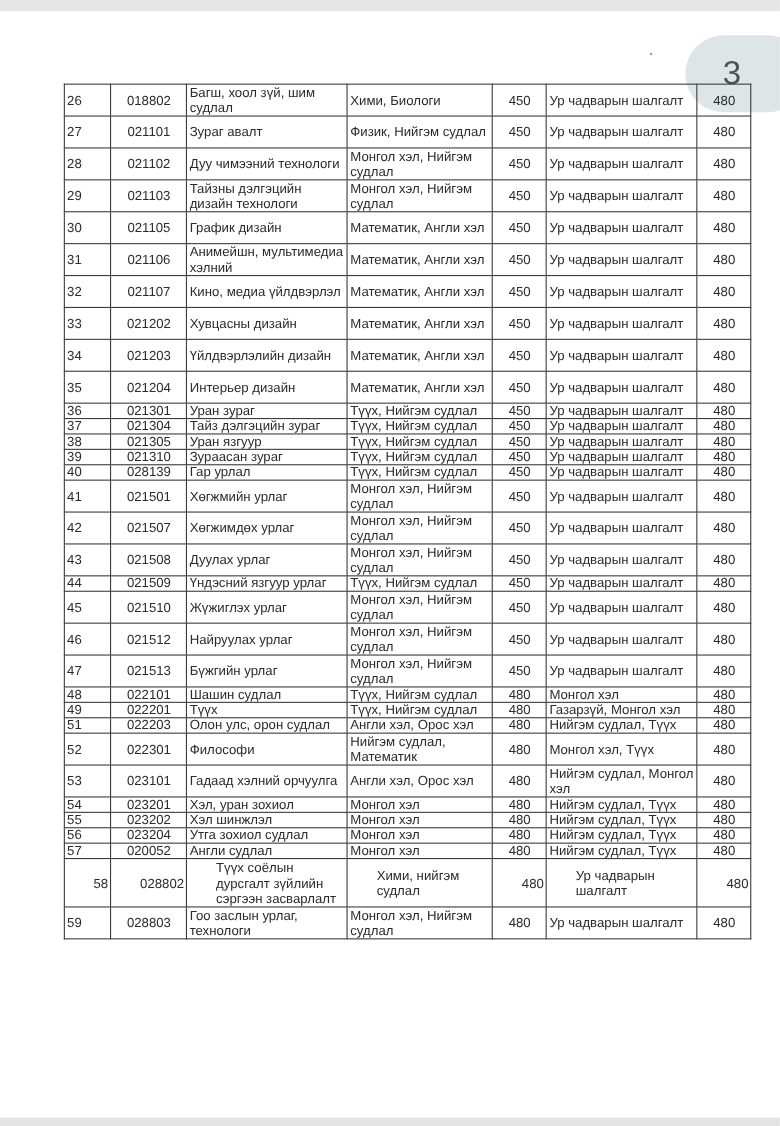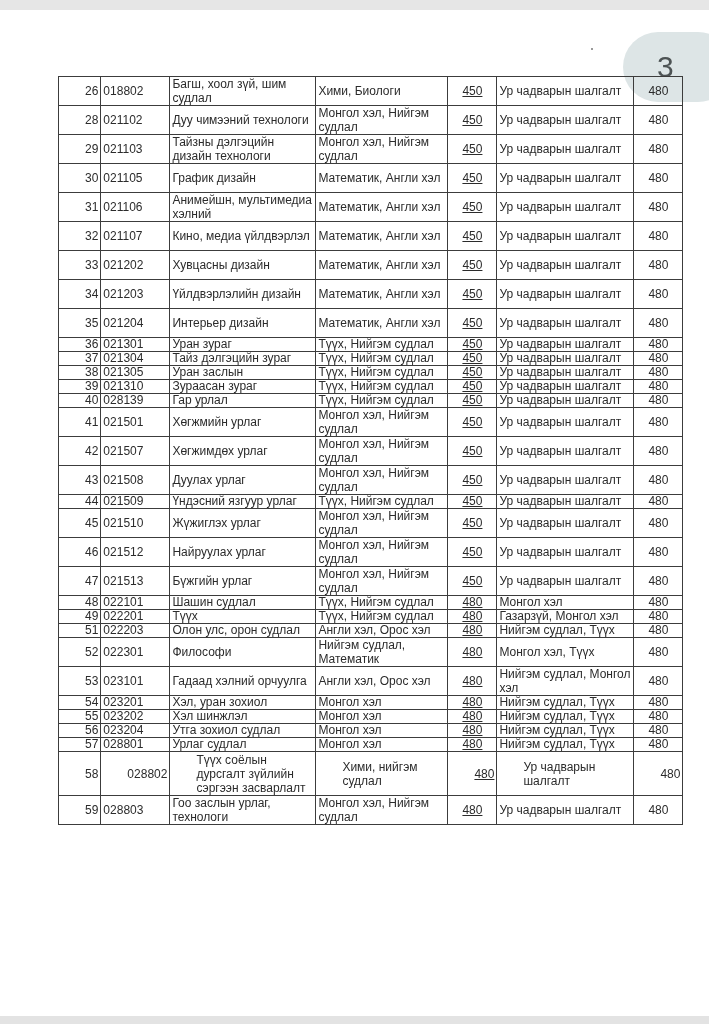--- a/index.html
+++ b/index.html
@@ -32,23 +32,23 @@
     color: #2b2b2b;
     font-size: 12px;
   }
   table.grid td {
     border: 1.5px solid #3c3c3c;
     padding: 0 2px;
     line-height: 14px;
     vertical-align: middle;
     overflow: hidden;
   }
-  td.c-no { text-align: right; }
-  td.c-code { text-align: left; }
-  td.c-score { text-align: center; text-decoration: underline; }
+  td.c-no { text-align: left; }
+  td.c-code { text-align: center; }
+  td.c-score { text-align: center; }
   td.c-score2 { text-align: center; }
   tr.h1 td { height: 13px; line-height: 13px; }
   tr.h2 td { height: 28px; }
   tr.h3 td { height: 43px; padding-left: 26px; }
 </style>
 </head>
 <body>
 
 <div class="top-bar"></div>
 <div class="page-dot"></div>
@@ -70,20 +70,29 @@
       <tr class="h2">
         <td class="c-no">26</td>
         <td class="c-code">018802</td>
         <td class="c-prog">Багш, хоол зүй, шим судлал</td>
         <td class="c-sub1">Хими, Биологи</td>
         <td class="c-score">450</td>
         <td class="c-sub2">Ур чадварын шалгалт</td>
         <td class="c-score2">480</td>
       </tr>
       <tr class="h2">
+        <td class="c-no">27</td>
+        <td class="c-code">021101</td>
+        <td class="c-prog">Зураг авалт</td>
+        <td class="c-sub1">Физик, Нийгэм судлал</td>
+        <td class="c-score">450</td>
+        <td class="c-sub2">Ур чадварын шалгалт</td>
+        <td class="c-score2">480</td>
+      </tr>
+      <tr class="h2">
         <td class="c-no">28</td>
         <td class="c-code">021102</td>
         <td class="c-prog">Дуу чимээний технологи</td>
         <td class="c-sub1">Монгол хэл, Нийгэм судлал</td>
         <td class="c-score">450</td>
         <td class="c-sub2">Ур чадварын шалгалт</td>
         <td class="c-score2">480</td>
       </tr>
       <tr class="h2">
         <td class="c-no">29</td>
@@ -162,21 +171,21 @@
         <td class="c-code">021304</td>
         <td class="c-prog">Тайз дэлгэцийн зураг</td>
         <td class="c-sub1">Түүх, Нийгэм судлал</td>
         <td class="c-score">450</td>
         <td class="c-sub2">Ур чадварын шалгалт</td>
         <td class="c-score2">480</td>
       </tr>
       <tr class="h1">
         <td class="c-no">38</td>
         <td class="c-code">021305</td>
-        <td class="c-prog">Уран заслын</td>
+        <td class="c-prog">Уран язгуур</td>
         <td class="c-sub1">Түүх, Нийгэм судлал</td>
         <td class="c-score">450</td>
         <td class="c-sub2">Ур чадварын шалгалт</td>
         <td class="c-score2">480</td>
       </tr>
       <tr class="h1">
         <td class="c-no">39</td>
         <td class="c-code">021310</td>
         <td class="c-prog">Зураасан зураг</td>
         <td class="c-sub1">Түүх, Нийгэм судлал</td>
@@ -323,22 +332,22 @@
         <td class="c-no">56</td>
         <td class="c-code">023204</td>
         <td class="c-prog">Утга зохиол судлал</td>
         <td class="c-sub1">Монгол хэл</td>
         <td class="c-score">480</td>
         <td class="c-sub2">Нийгэм судлал, Түүх</td>
         <td class="c-score2">480</td>
       </tr>
       <tr class="h1">
         <td class="c-no">57</td>
-        <td class="c-code">028801</td>
-        <td class="c-prog">Урлаг судлал</td>
+        <td class="c-code">020052</td>
+        <td class="c-prog">Англи судлал</td>
         <td class="c-sub1">Монгол хэл</td>
         <td class="c-score">480</td>
         <td class="c-sub2">Нийгэм судлал, Түүх</td>
         <td class="c-score2">480</td>
       </tr>
       <tr class="h3">
         <td class="c-no">58</td>
         <td class="c-code">028802</td>
         <td class="c-prog">Түүх соёлын дурсгалт зүйлийн сэргээн засварлалт</td>
         <td class="c-sub1">Хими, нийгэм судлал</td>

